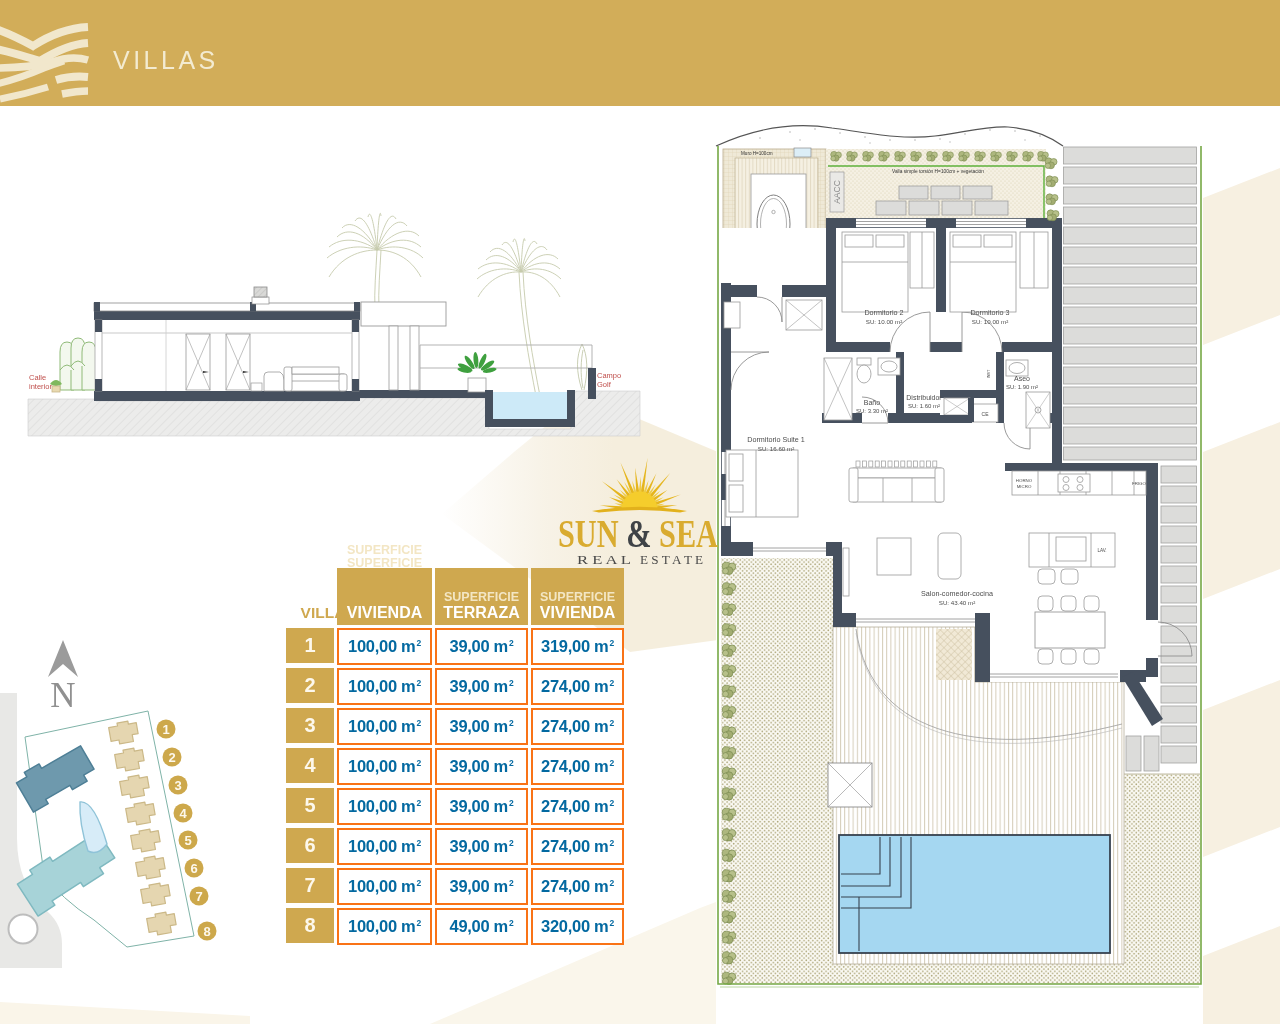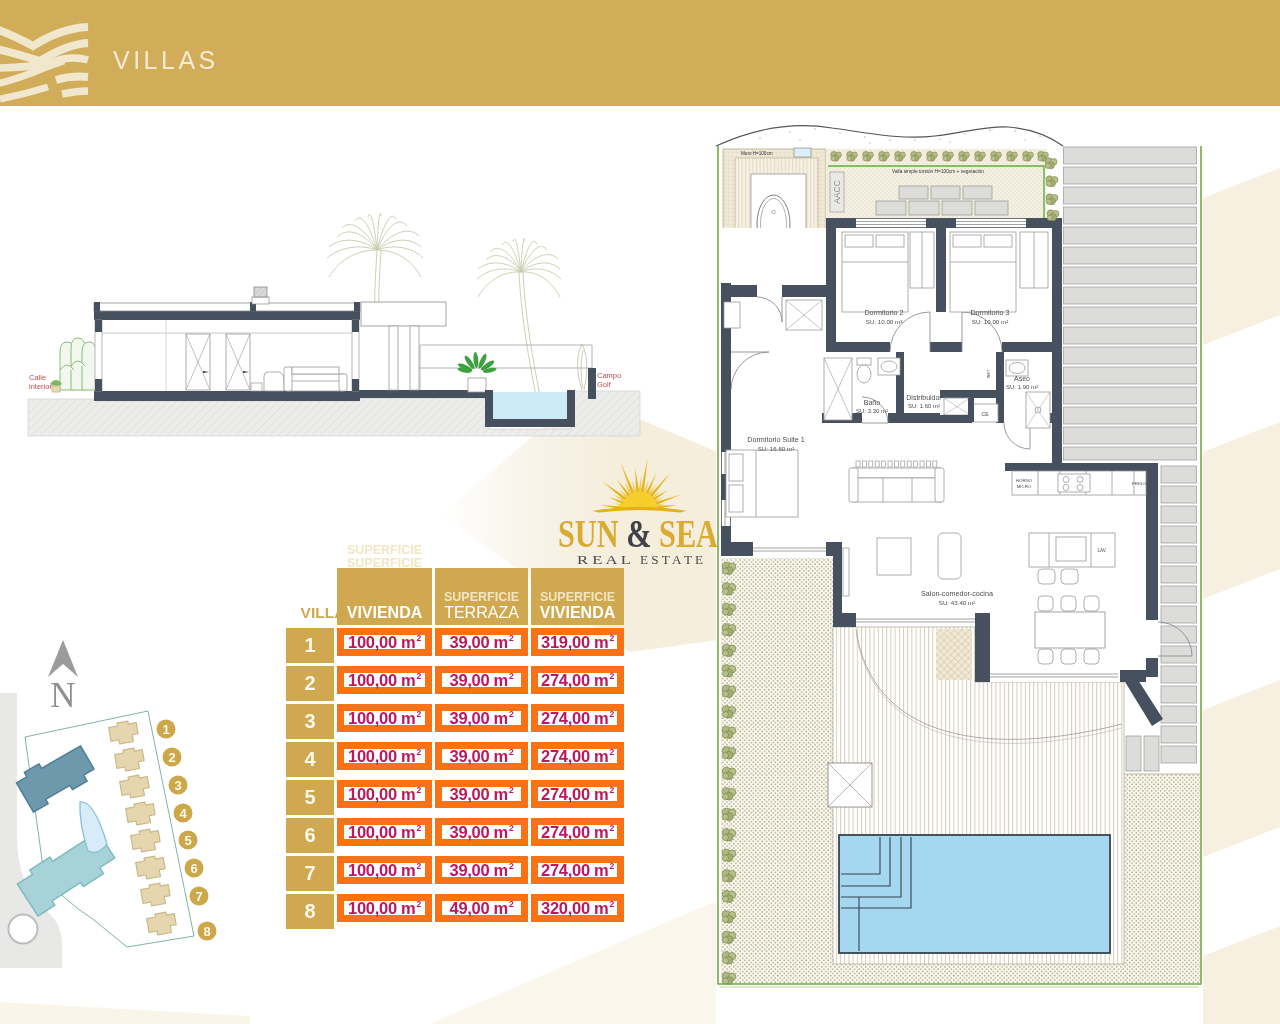--- a/index.html
+++ b/index.html
@@ -1,22 +1,22 @@
 <!DOCTYPE html>
 <html><head>
 <meta charset="utf-8">
 <style>
   html,body{margin:0;padding:0;}
   body{width:1280px;height:1024px;position:relative;overflow:hidden;background:#ffffff;
        font-family:"Liberation Sans", sans-serif;}
   .abs{position:absolute;}
   .num{height:35px;background:#cfa84f;color:#fdf8ec;font-weight:bold;font-size:20px;
        display:flex;align-items:center;justify-content:center;}
-  .val{height:28px;background:#fff;border:7px solid #f97316;box-sizing:border-box;
-       color:#be185d;font-weight:bold;font-size:16.5px;letter-spacing:-0.3px;
+  .val{height:37px;background:#fff;border:2px solid #f97316;box-sizing:border-box;
+       color:#0369a1;font-weight:bold;font-size:16.5px;letter-spacing:-0.3px;
        display:flex;align-items:center;justify-content:center;}
   .val sup{font-size:8.5px;line-height:0;position:relative;top:-4px;margin-left:1px;}
 </style>
 </head>
 <body>
 
 <svg class="abs" style="left:0;top:0;" width="1280" height="1024" viewBox="0 0 1280 1024">
 
   <polygon points="1203,198 1280,168 1280,315 1203,345" fill="#f7f0e1"></polygon>
 
@@ -229,21 +229,21 @@
     </div>
 
     <div style="height:57px;background:#cfa84f;display:flex;flex-direction:column;justify-content:flex-end;align-items:center;padding-bottom:4px;box-sizing:border-box;">
       <div style="font-size:12.5px;font-weight:bold;color:#f3e6c4;line-height:13px;">SUPERFICIE</div>
       <div style="font-size:12.5px;font-weight:bold;color:#f3e6c4;line-height:13px;">SUPERFICIE</div>
       <div style="font-size:16px;font-weight:bold;color:#ffffff;line-height:17px;margin-top:34px;">VIVIENDA</div>
     </div>
 
     <div style="height:57px;background:#cfa84f;display:flex;flex-direction:column;justify-content:flex-end;align-items:center;padding-bottom:4px;box-sizing:border-box;">
       <div style="font-size:12.5px;font-weight:bold;color:#f3e6c4;line-height:13px;">SUPERFICIE</div>
-      <div style="font-size:16px;font-weight:normal;color:#ffffff;line-height:17px;text-align:center;">TERRAZA</div>
+      <div style="font-size:16px;font-weight:bold;color:#ffffff;line-height:17px;text-align:center;">TERRAZA</div>
     </div>
 
     <div style="height:57px;background:#cfa84f;display:flex;flex-direction:column;justify-content:flex-end;align-items:center;padding-bottom:4px;box-sizing:border-box;">
       <div style="font-size:12.5px;font-weight:bold;color:#f3e6c4;line-height:13px;">SUPERFICIE</div>
       <div style="font-size:16px;font-weight:bold;color:#ffffff;line-height:17px;">VIVIENDA</div>
     </div>
 
     <div class="num">1</div>
       <div class="val">100,00 m<sup>2</sup></div>
       <div class="val">39,00 m<sup>2</sup></div>

